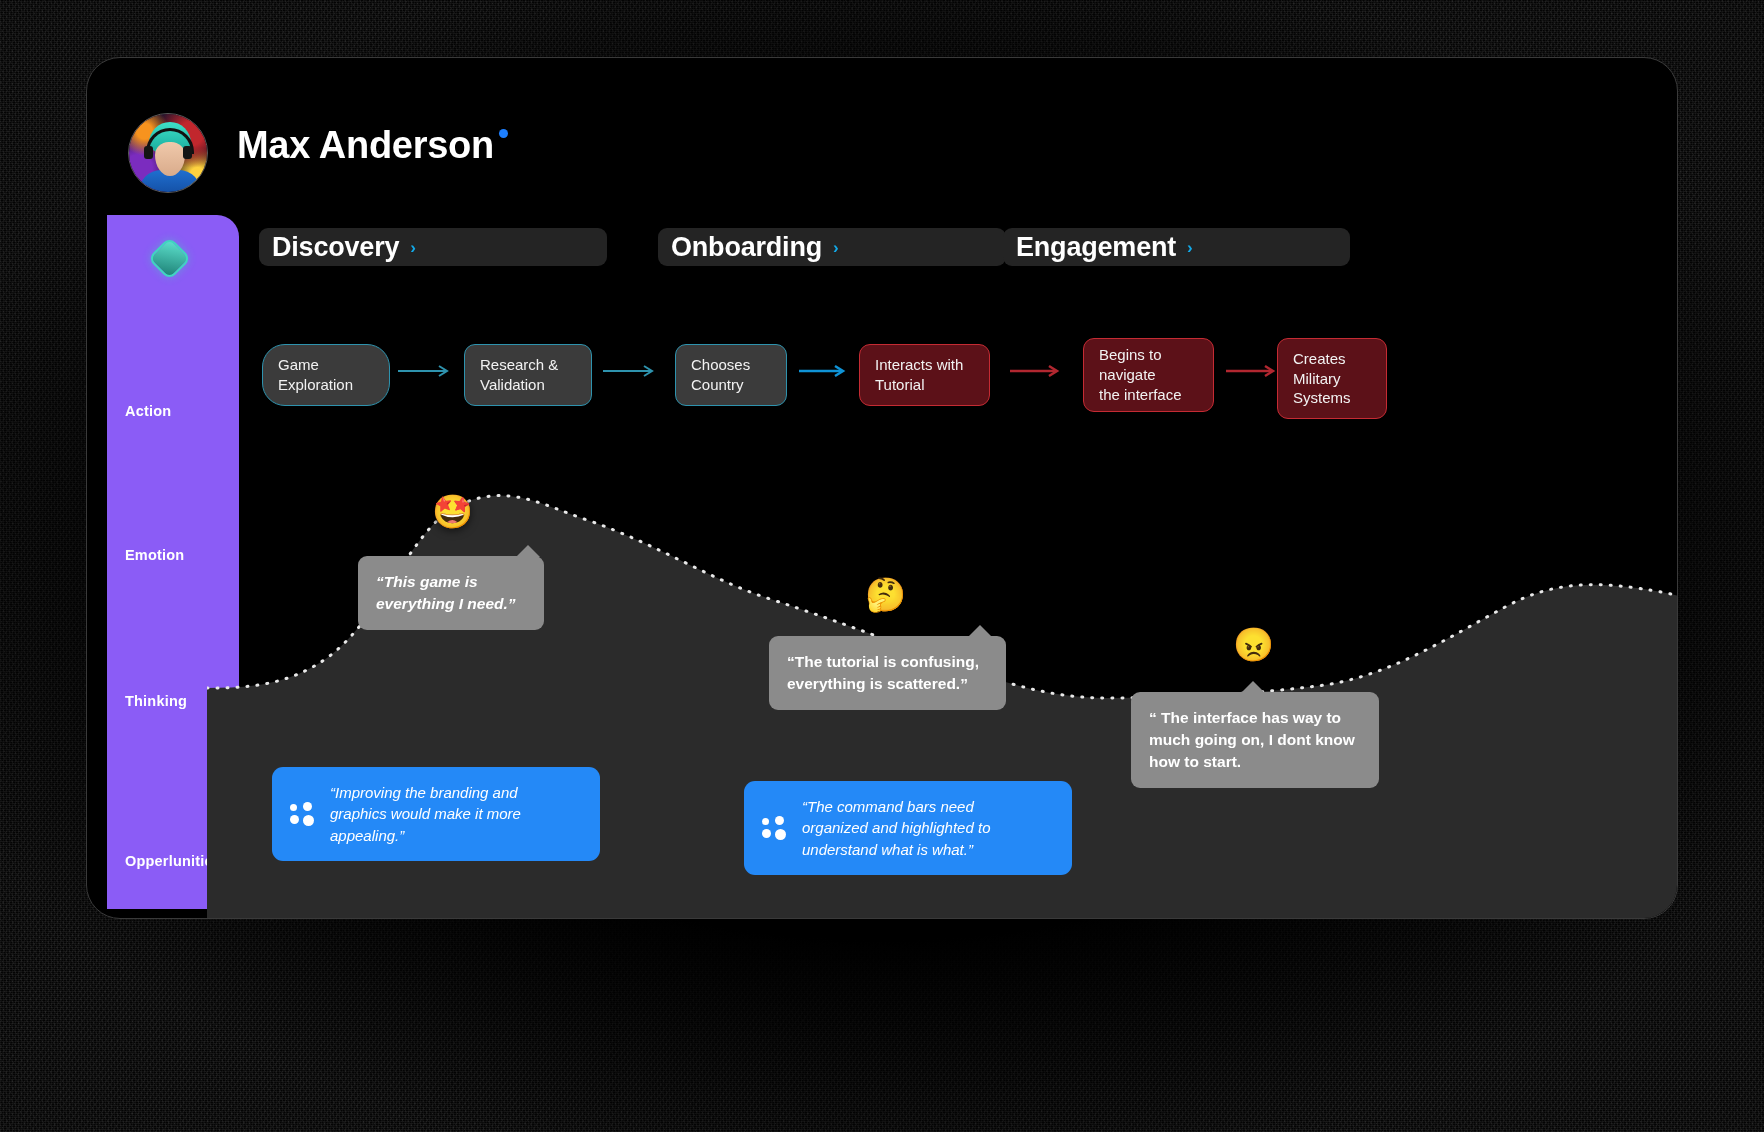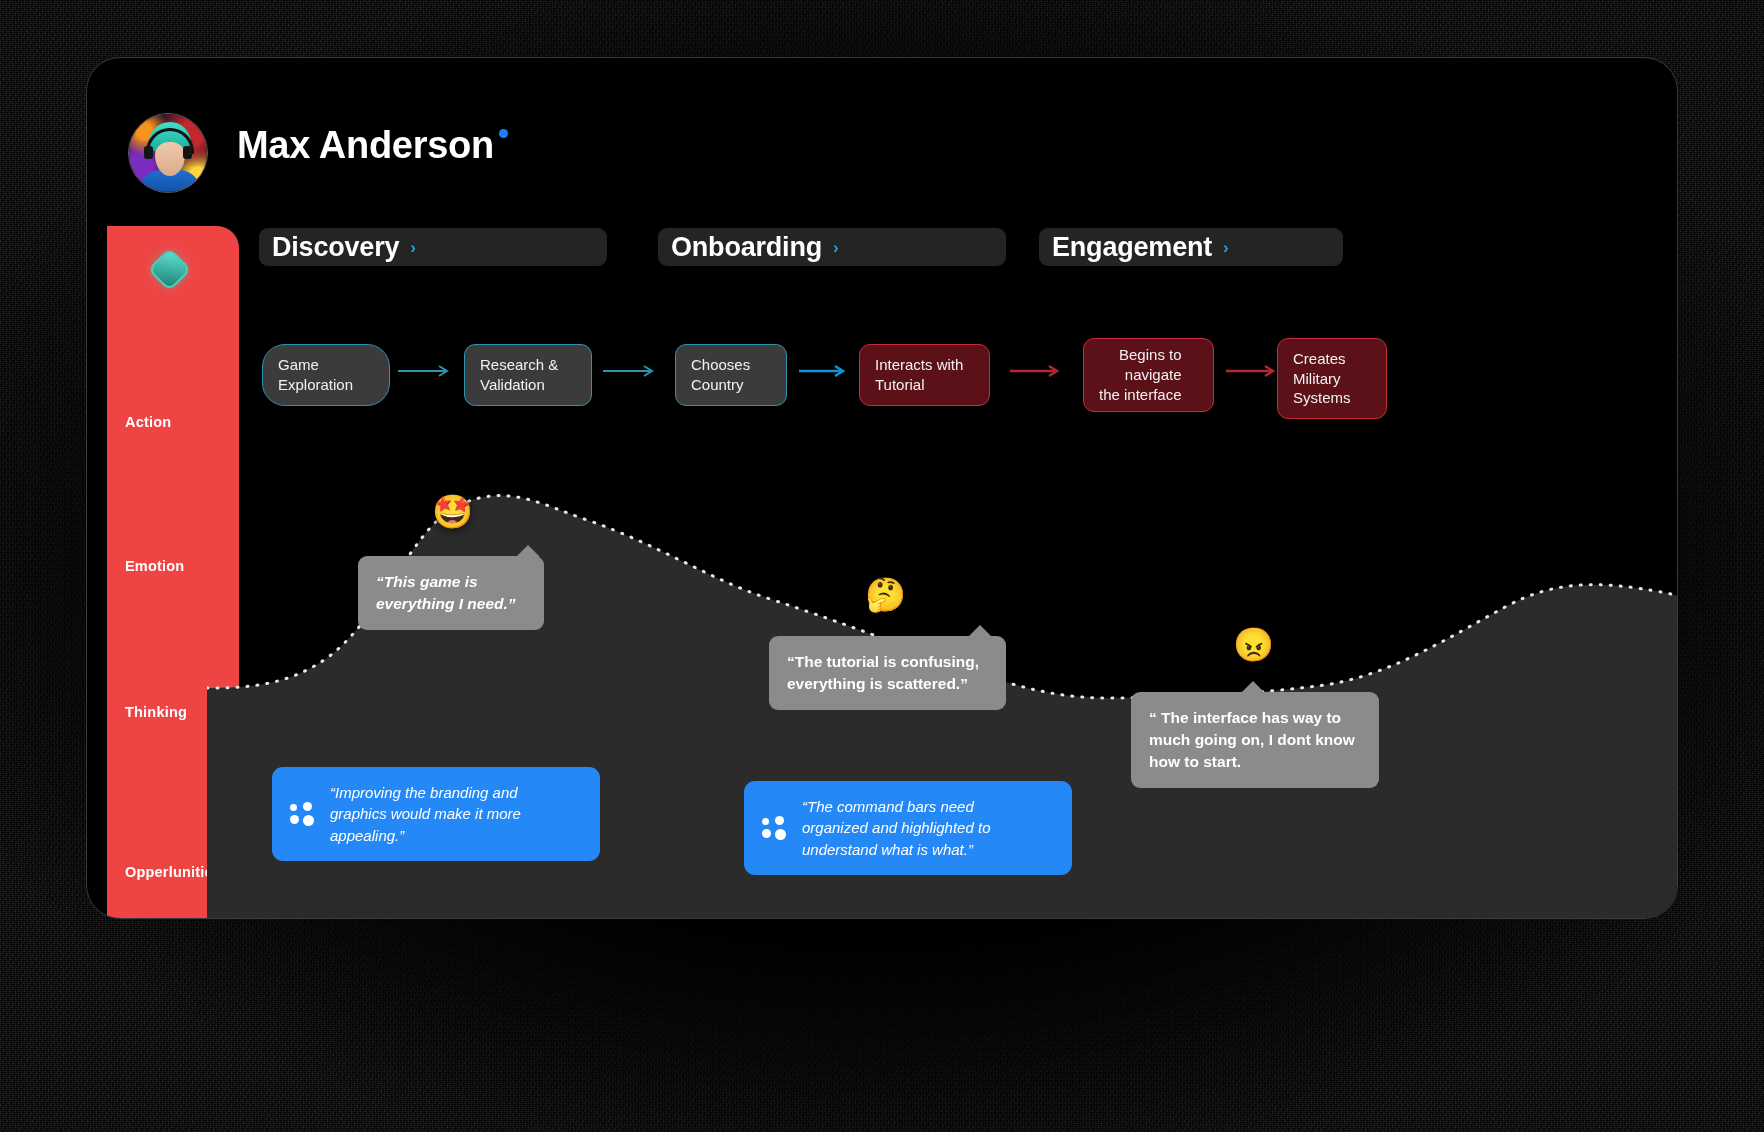--- a/index.html
+++ b/index.html
@@ -120,23 +120,23 @@
   #title-dot {
     width: 9px; height: 9px;
     border-radius: 50%;
     background: #1d7fff;
     margin-left: 5px; margin-top: 3px;
   }
 
   
   #rail {
     position: absolute;
-    left: 20px; top: 168px;
+    left: 20px; top: 157px;
     width: 132px; height: 694px;
-    background: #ef4444;
+    background: #8b5cf6;
     border-radius: 0 22px 0 0;
   }
   #rail-diamond {
     position: absolute;
     left: 47px; top: 28px;
     width: 31px; height: 31px;
     transform: rotate(45deg);
     border-radius: 8px;
     border: 2px solid #3fd6c0;
     background: linear-gradient(145deg, #5fe3cf 0%, #1c7f74 100%);
@@ -176,21 +176,21 @@
   }
   .phase-chevron {
     margin-left: 11px;
     color: #12a9e8;
     font-size: 17px;
     font-weight: 700;
     line-height: 1;
   }
   #phase-0 { left: 172px; width: 348px; }
   #phase-1 { left: 571px; width: 348px; }
-  #phase-2 { left: 952px; width: 304px; }
+  #phase-2 { left: 916px; width: 347px; }
 
   
   #action-row { position: absolute; left: 0; top: 0; width: 100%; height: 100%; }
   .act-box {
     position: absolute;
     top: 286px;
     border-radius: 11px;
     display: flex;
     align-items: center;
     padding: 0 15px;
@@ -384,21 +384,21 @@
       <span>Interacts with<br>Tutorial</span>
     </div>
 
     <div class="arrow" style="left:923px; width:56px;">
       <svg width="56" height="14" viewBox="0 0 56 14">
         <line x1="0" y1="7" x2="46" y2="7" stroke="#b22730" stroke-width="2.5"></line>
         <polyline points="39,2 47,7 39,12" fill="none" stroke="#b22730" stroke-width="2.5"></polyline>
       </svg>
     </div>
 
-    <div class="act-box red" style="left:996px;  width:131px; height:74px; top:280px;text-align:right;">
+    <div class="act-box red" style="left:996px;  width:131px; height:74px; top:280px;">
       <span>Begins to<br>navigate<br>the interface</span>
     </div>
 
     <div class="arrow" style="left:1139px; width:56px;">
       <svg width="56" height="14" viewBox="0 0 56 14">
         <line x1="0" y1="7" x2="46" y2="7" stroke="#b22730" stroke-width="2.5"></line>
         <polyline points="39,2 47,7 39,12" fill="none" stroke="#b22730" stroke-width="2.5"></polyline>
       </svg>
     </div>
 

